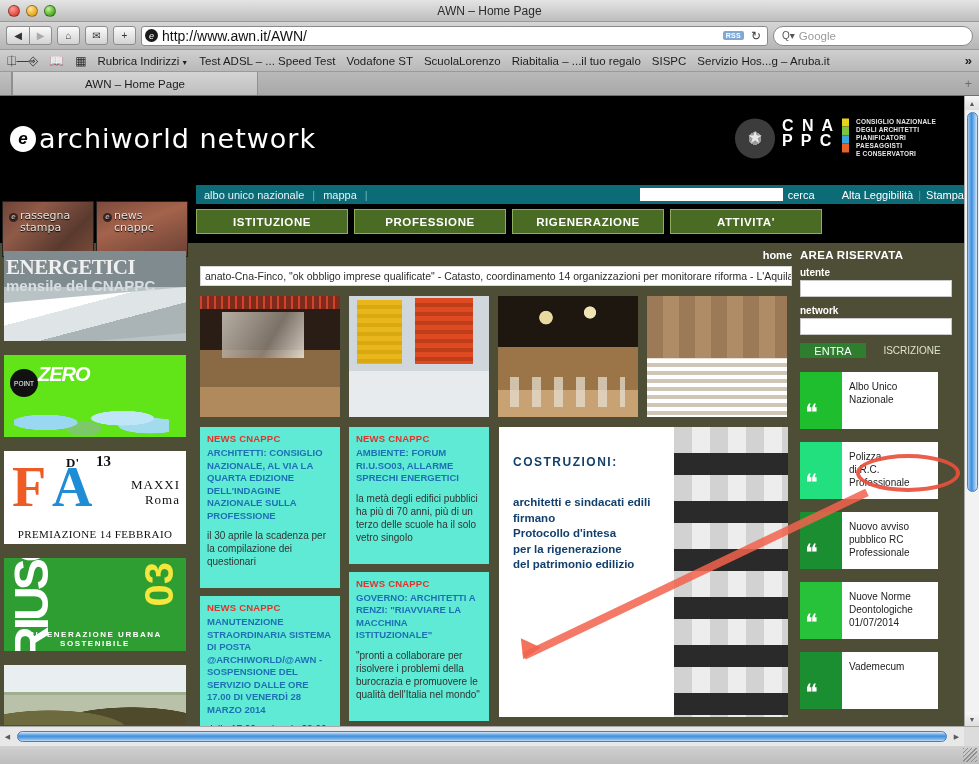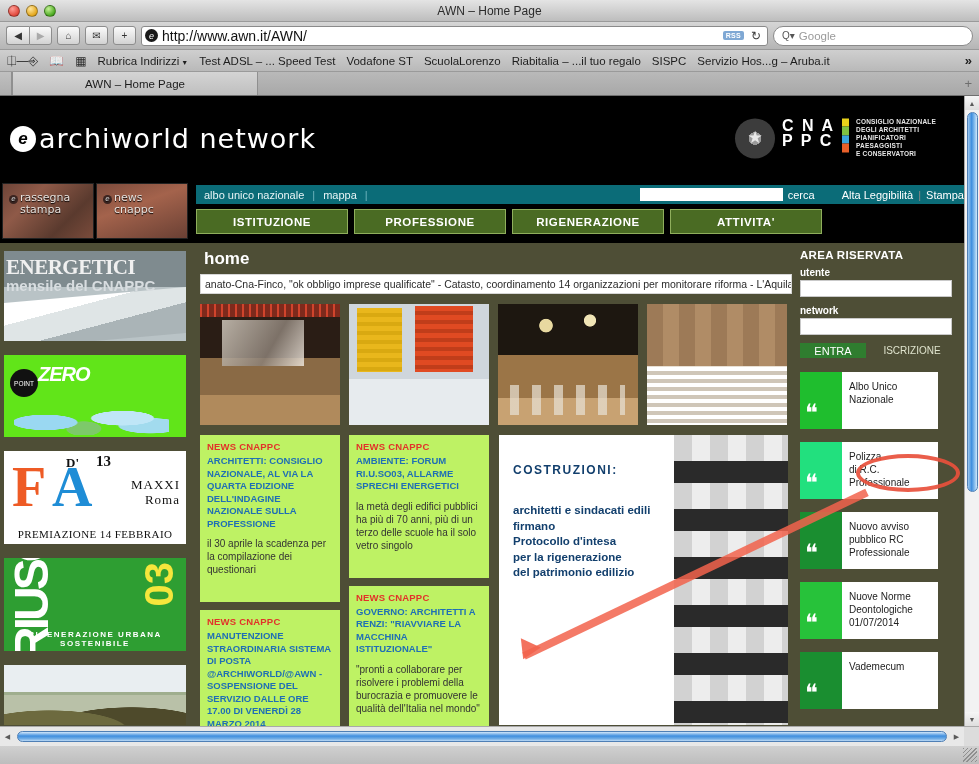--- a/index.html
+++ b/index.html
@@ -183,21 +183,21 @@
     color: #e8e8e8; font-size: 17px;
   }
   .cna-letters { color: #fff; font-weight: bold; font-size: 16px; line-height: 15px; letter-spacing: 2px; }
   .tri-bar { width: 7px; height: 34px; display:flex; flex-direction:column; }
   .tri-bar i { flex:1; display:block; }
   .cna-desc { color: #e7e7e7; font-size: 6.5px; line-height: 8.2px; font-weight: bold; letter-spacing: .2px; }
 
   
   .nav-strip { height: 62px; background: #000; display: flex; position: relative; }
   .promo-box {
-    width: 92px; height: 56px; margin: 2px 0 0 2px; position: relative;
+    width: 92px; height: 56px; margin: 20px 0 0 2px; position: relative;
     overflow: hidden; border: 1px solid #222;
   }
   .promo-a { background: linear-gradient(135deg,#6e4438 0%,#8f5a48 30%,#5a3a2e 70%,#7a4b3b 100%); }
   .promo-b { background: linear-gradient(160deg,#7c4b3c 0%,#a4634c 40%,#6a4034 100%); }
   .promo-label {
     position: absolute; top: 8px; left: 6px; color: #e6e0dc;
     font-size: 11px; line-height: 12px; font-family: "DejaVu Sans", sans-serif;
     text-shadow: 0 1px 1px #000;
   }
   .promo-label b { display: block; font-weight: normal; }
@@ -262,21 +262,21 @@
   .b4 .n03 { position:absolute; right:4px; top:4px; color:#f5e63c; font-size:40px; font-weight:bold;
      writing-mode:vertical-rl; transform:rotate(180deg); }
   .b4 .cap { position:absolute; bottom:3px; left:0; right:0; text-align:center; color:#fff;
      font-size:8px; font-weight:bold; letter-spacing:1.5px; }
   .b5 { height: 60px; background: linear-gradient(#e9eef1 0 45%, #9fae8e 45% 100%); position:relative; overflow:hidden;}
   .b5 .hill { position:absolute; bottom:0; left:0; right:0; height:30px;
      background: radial-gradient(ellipse at 25% 120%, #6d6a3f 0 40%, transparent 41%),
                  radial-gradient(ellipse at 70% 115%, #4e4a2b 0 45%, transparent 46%), #b9c1a8; }
 
   .col-main { flex: 1 1 auto; min-width: 0; padding-top: 4px; }
-  .breadcrumb { color: #fff; font-size: 17px; font-weight: bold; padding: 2px 0 5px 14px; }
+  .breadcrumb { color: #fff; font-size: 11px; font-weight: bold; padding: 2px 0 5px 14px; text-align: right; }
   .ticker {
     margin-left: 10px; background: #fff; height: 20px; border: 1px solid #d6d6d6;
     display: flex; align-items: center; overflow: hidden;
     font-size: 10.5px; color: #2b2b2b; white-space: nowrap; padding-left: 4px;
   }
   .gallery { display: flex; gap: 9px; margin: 10px 0 0 10px; }
   .gphoto { width: 140px; height: 121px; overflow:hidden; position:relative; }
   .g1 { background:
       linear-gradient(180deg, #15100d 0 10%, #2a1d15 10% 45%, #8a6a45 45% 75%, #b08a5c 75% 100%); }
   .g1::before { content:""; position:absolute; top:0; left:0; right:0; height:13px;
@@ -295,21 +295,21 @@
   .g3::after { content:""; position:absolute; bottom:10px; left:12px; width:115px; height:30px;
       background: repeating-linear-gradient(90deg, #e8e2d6 0 9px, transparent 9px 22px); opacity:.7; }
   .g4 { background: linear-gradient(180deg,#b6906a 0 50%, #e8e0d4 50% 100%); }
   .g4::before { content:""; position:absolute; top:0; left:0; right:0; height:62px;
       background: repeating-linear-gradient(90deg,#9d7a57 0 16px,#b08c66 16px 32px); }
   .g4::after { content:""; position:absolute; bottom:0; left:0; right:0; height:58px;
       background: repeating-linear-gradient(#fff 0 4px, #cfc6b8 4px 8px); }
 
   .news-grid { display: flex; gap: 9px; margin: 10px 0 0 10px; }
   .ncol { width: 140px; }
-  .ncard { background: #bef264; padding: 6px 7px 26px 7px; margin-bottom: 8px; }
+  .ncard { background: #5eead4; padding: 6px 7px 20px 7px; margin-bottom: 8px; }
   .nkicker { color: #e2322a; font-size: 9.5px; font-weight: bold; letter-spacing: .2px; margin-bottom: 3px;}
   .ntitle { color: #1f6fb5; font-size: 9.5px; font-weight: bold; line-height: 12.5px; }
   .nbody { color: #333; font-size: 10px; line-height: 13px; margin-top: 7px; }
 
   .feature {
     width: 289px; background: #fff; margin: 10px 0 0 10px; height: 290px;
     position: relative; overflow: hidden; display: flex;
   }
   .feature-text { width: 175px; padding: 28px 0 0 14px; }
   .feature-h { color: #123f6d; font-size: 12px; font-weight: bold; letter-spacing: 1.5px; }

